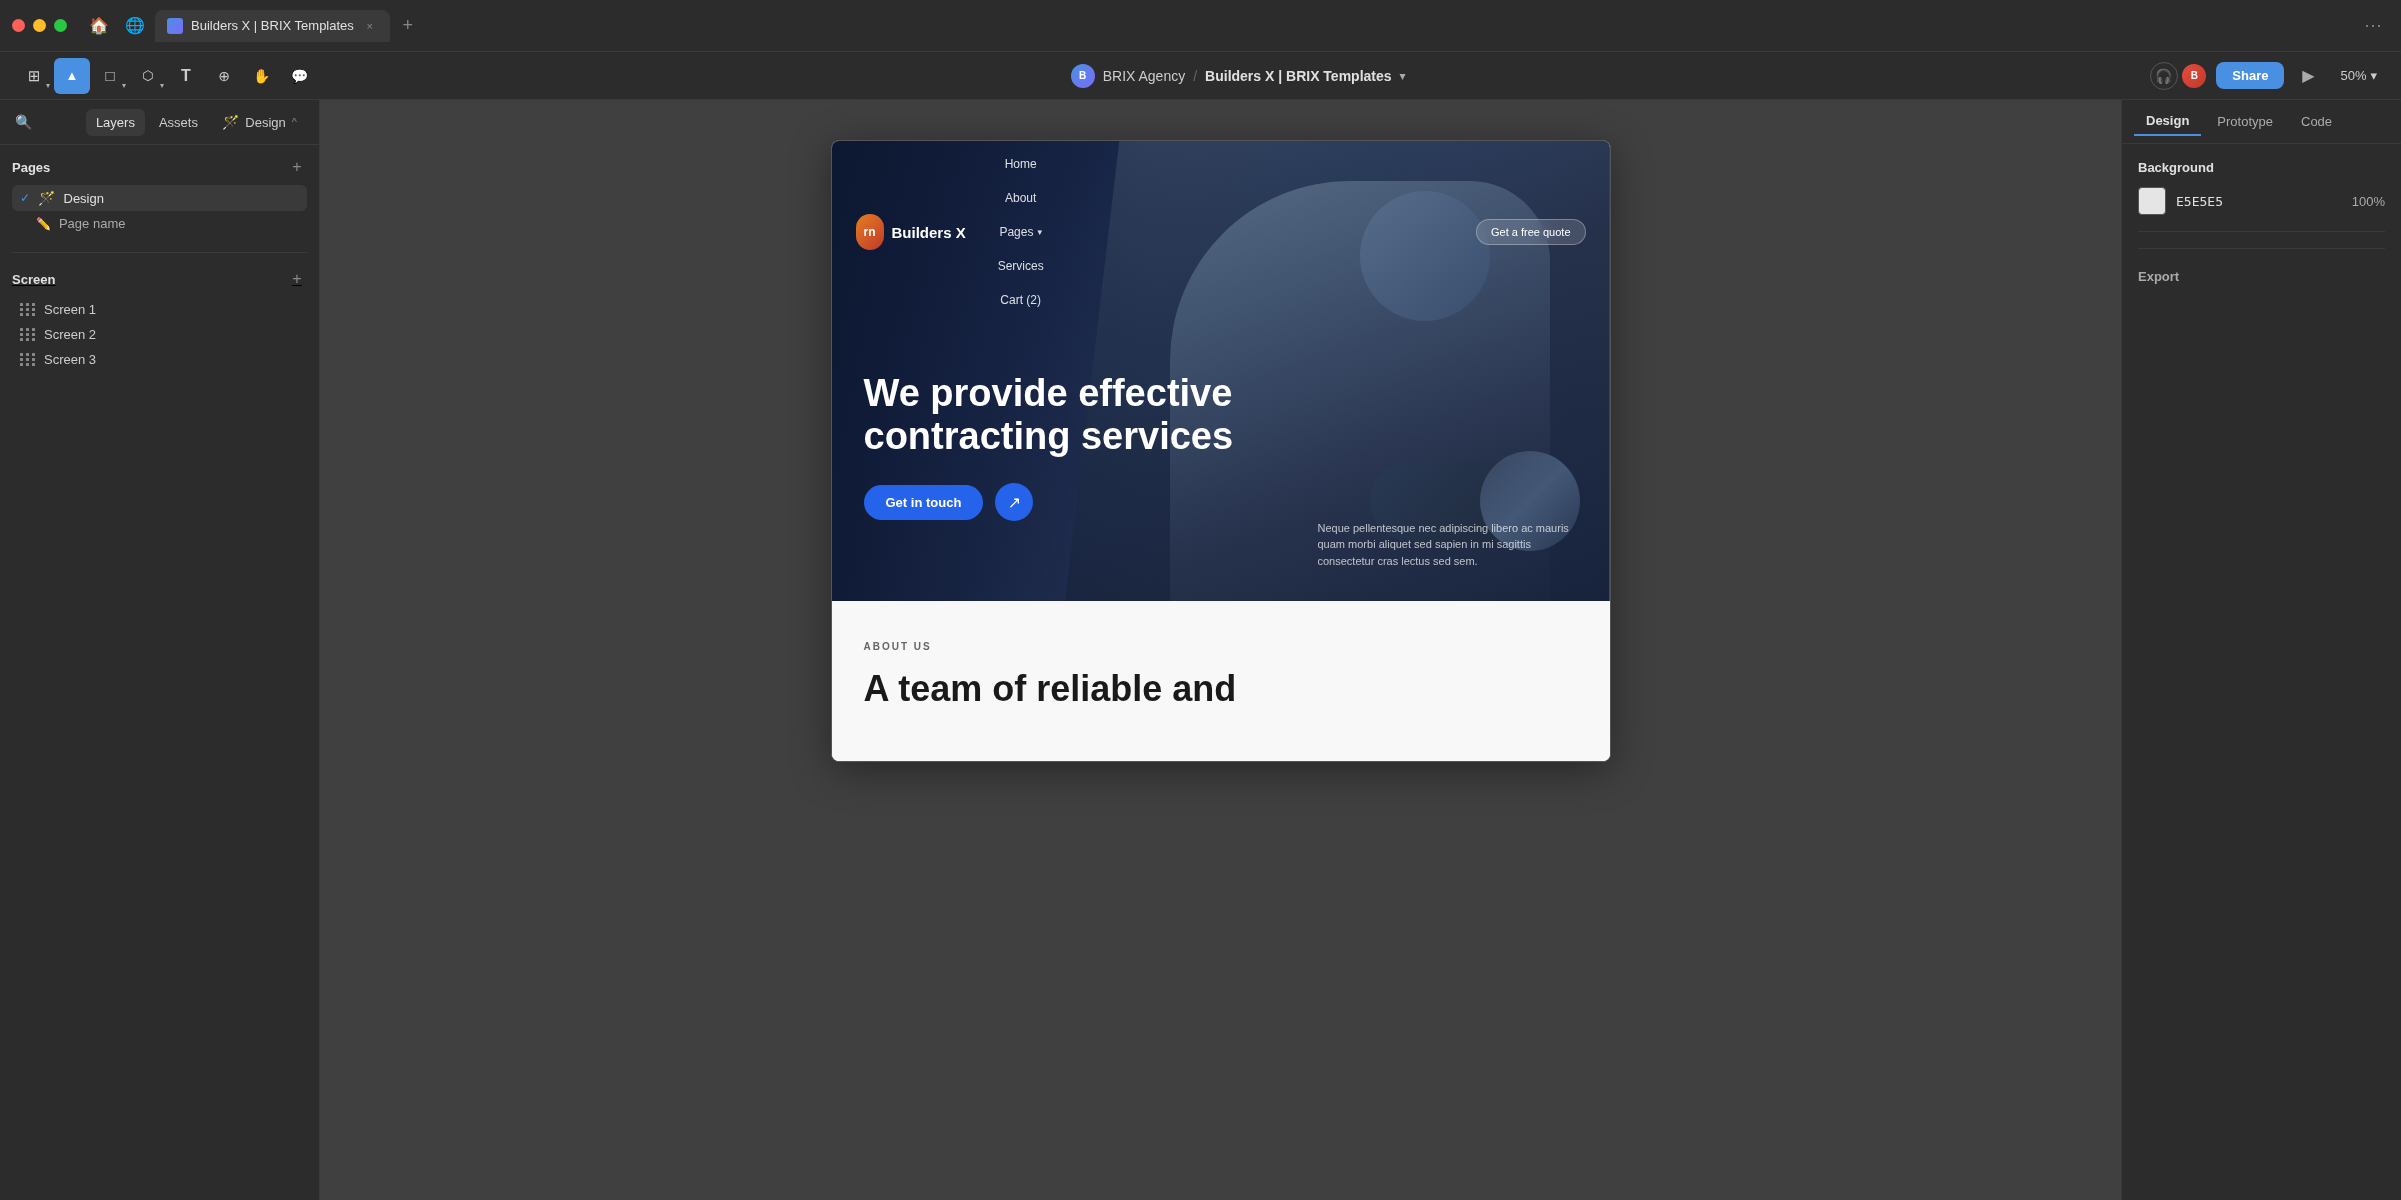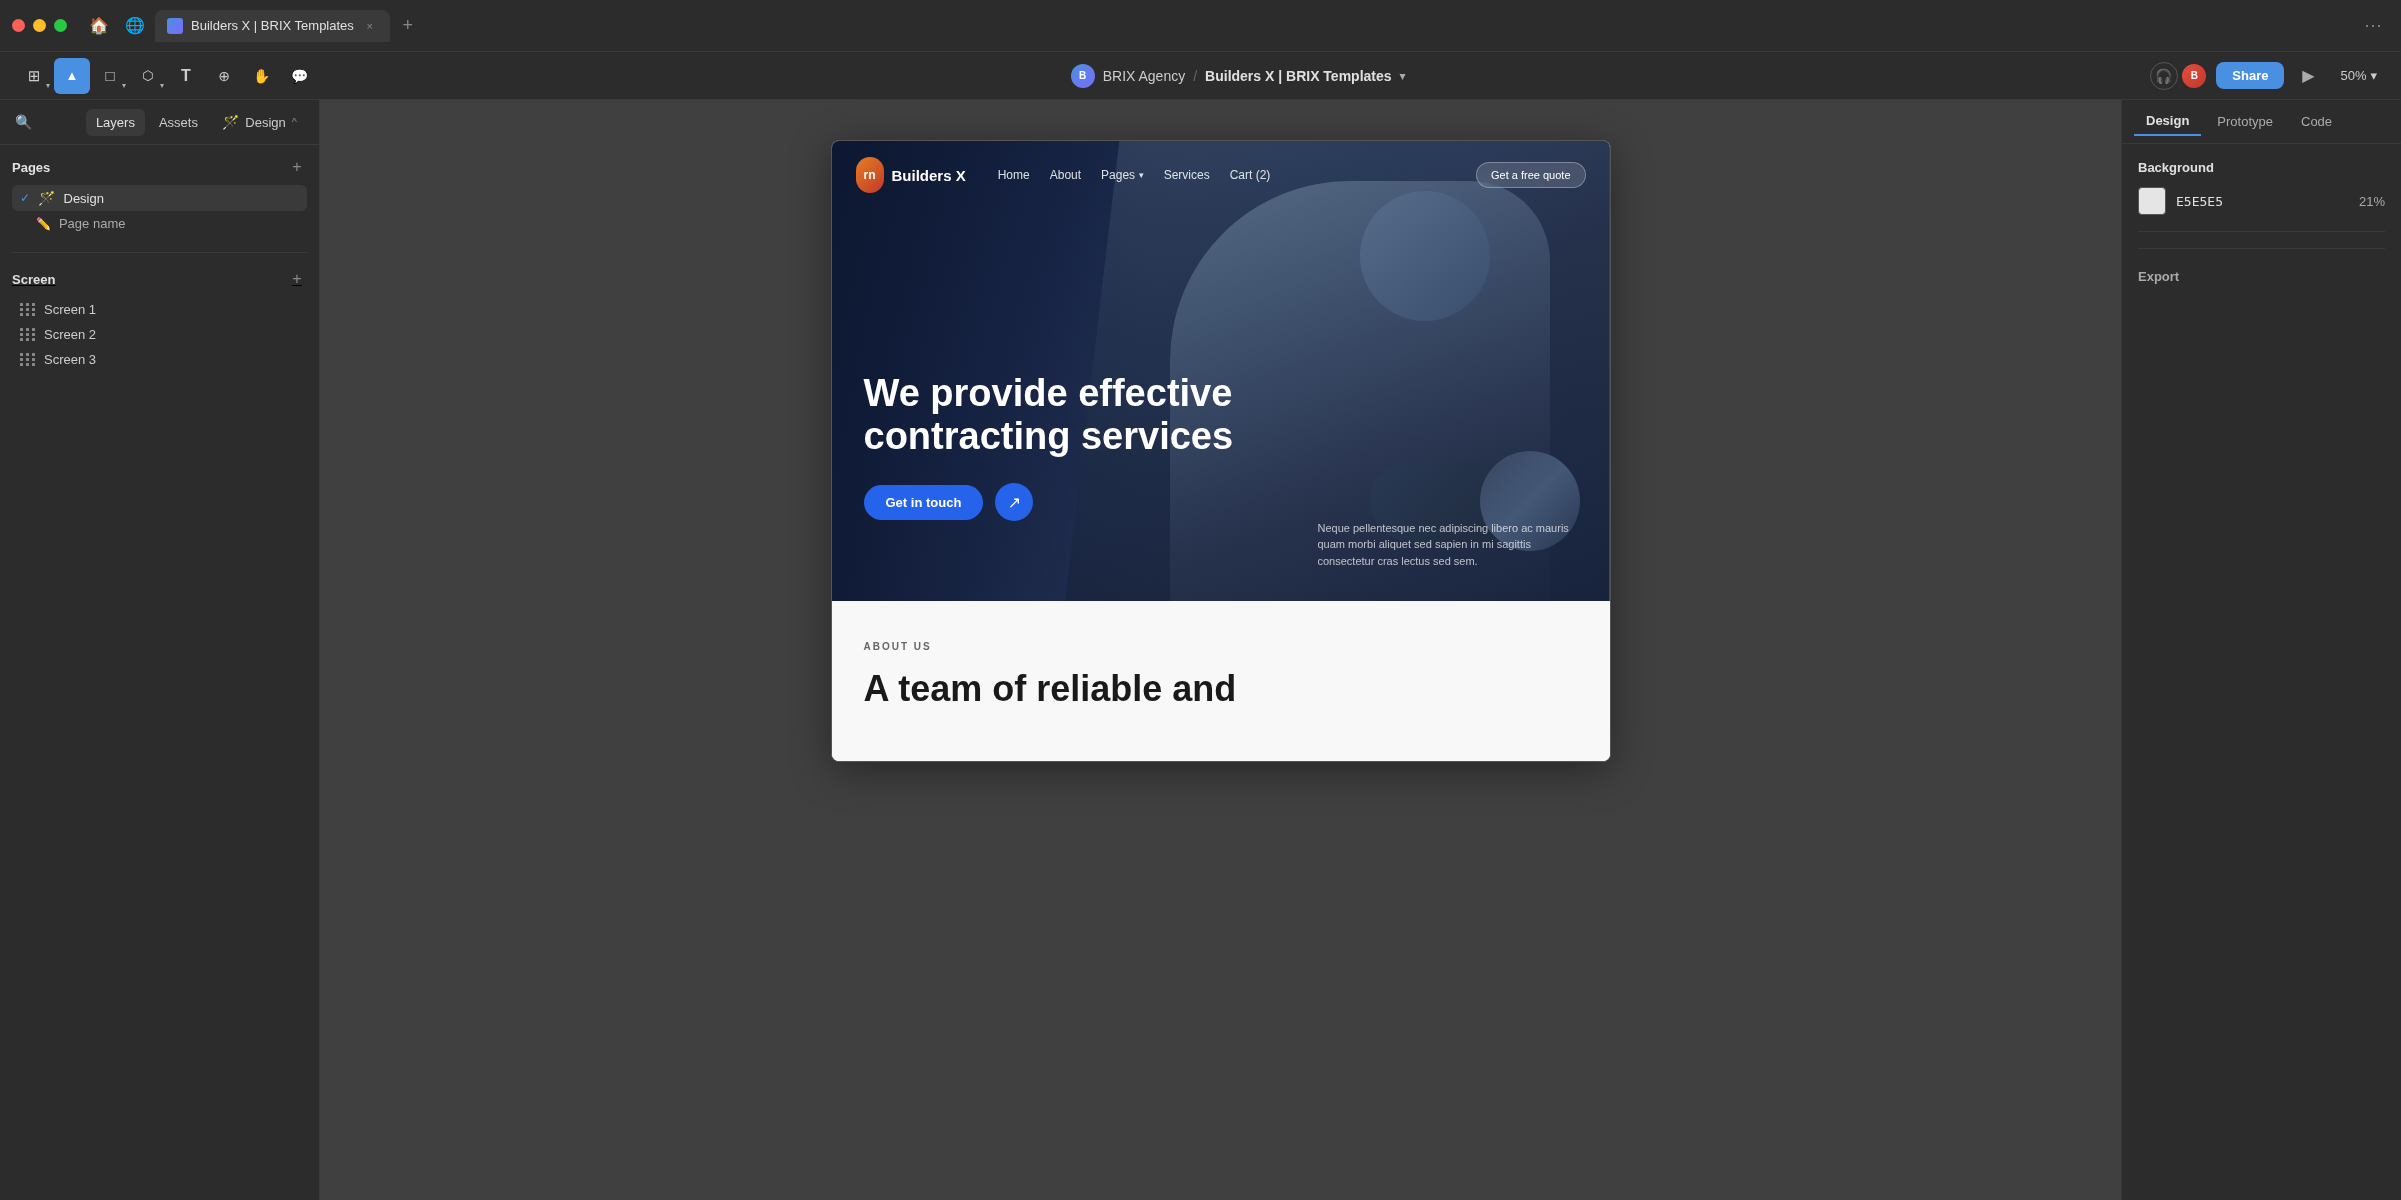--- a/index.html
+++ b/index.html
@@ -283,20 +283,21 @@
     .site-logo-icon {
       width: 28px; height: 36px;
       background: linear-gradient(135deg, #e67e22, #c0392b);
       border-radius: 14px;
       display: flex; align-items: center; justify-content: center;
       font-size: 12px; color: #fff; font-weight: 700;
     }
     .site-nav-links {
       display: flex; align-items: center; gap: 20px;
       margin-left: 32px;
+      flex-direction: column;
     }
     .nav-link { color: rgba(255,255,255,0.85); font-size: 12px; cursor: pointer; }
     .nav-link-with-arrow {
       display: flex; align-items: center; gap: 4px;
       color: rgba(255,255,255,0.85); font-size: 12px; cursor: pointer;
     }
     .nav-spacer { flex: 1; }
     .nav-cta {
       background: rgba(255,255,255,0.15);
       backdrop-filter: blur(10px);
@@ -703,21 +704,21 @@
       <div class="right-tab">Prototype</div>
       <div class="right-tab">Code</div>
     </div>
     <div class="right-panel-content">
 
       <div>
         <div class="rp-section-title">Background</div>
         <div class="bg-row">
           <div class="bg-color-swatch"></div>
           <span class="bg-color-hex">E5E5E5</span>
-          <span class="bg-opacity">21%</span>
+          <span class="bg-opacity">100%</span>
         </div>
       </div>
 
       <div class="rp-divider"></div>
 
 
       <div class="rp-divider"></div>
 
       <div class="export-section">
         <div class="export-title">Export</div>

